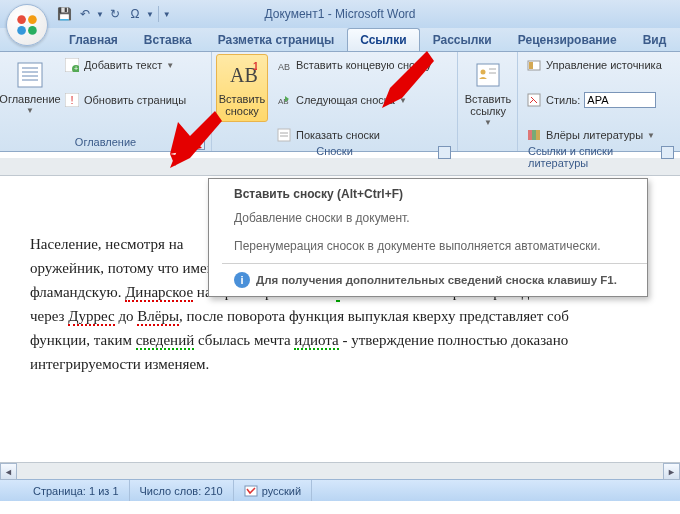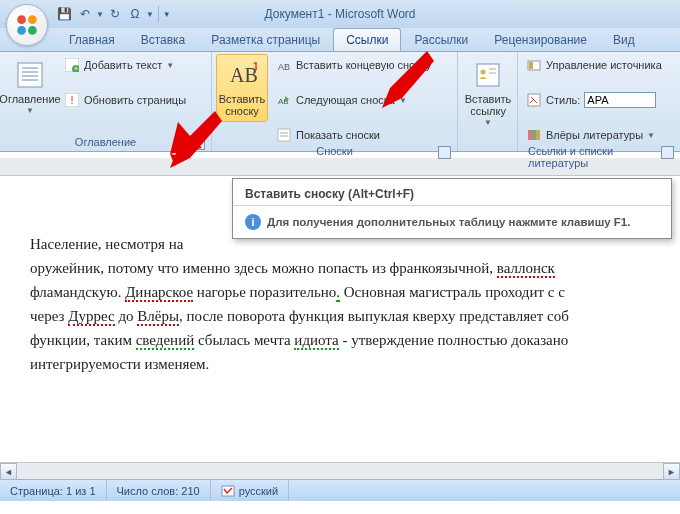--- a/index.html
+++ b/index.html
@@ -7,58 +7,58 @@
   
   .titlebar { height: 28px; background: linear-gradient(#d6e5f5, #bed7f0); display: flex; align-items: center; position: relative; }
   .office-btn { width: 42px; height: 42px; border-radius: 50%; background: radial-gradient(circle at 30% 30%, #fff, #e8e8e8); border: 1px solid #9db8d8; position: absolute; left: 6px; top: 4px; z-index: 20; display: flex; align-items: center; justify-content: center; box-shadow: 0 1px 3px rgba(0,0,0,0.2); }
   .office-logo { width: 26px; height: 26px; }
   .qat { margin-left: 56px; display: flex; align-items: center; gap: 2px; height: 100%; }
   .qat-item { width: 18px; height: 18px; display: flex; align-items: center; justify-content: center; color: #3b5b8a; cursor: pointer; }
   .qat-sep { width: 1px; height: 16px; background: #a0b8d4; margin: 0 2px; }
   .qat-drop { font-size: 8px; color: #3b5b8a; }
   .title-text { position: absolute; left: 50%; transform: translateX(-50%); color: #3b5b8a; font-size: 12px; }
   
-  .tabs { height: 24px; background: linear-gradient(#d6e5f5, #c6ddf2); display: flex; align-items: flex-end; padding-left: 56px; border-bottom: 1px solid #8fa9c7; position: relative; }
+  .tabs { height: 24px; background: linear-gradient(#d6e5f5, #c6ddf2); display: flex; align-items: flex-end; padding-left: 56px; border-bottom: 1px solid #8fa9c7; position: relative; font-weight: bold; }
   .tab { padding: 4px 12px; font-size: 12px; color: #3b5b8a; cursor: pointer; border: 1px solid transparent; border-bottom: none; }
   .tab.active { background: linear-gradient(#f7fbff, #e3edf7); border-color: #8fa9c7; border-radius: 3px 3px 0 0; color: #15428b; }
   
   .ribbon { height: 100px; background: linear-gradient(#e8f0f9, #d1e2f2); display: flex; border-bottom: 1px solid #8fa9c7; position: relative; }
   .group { border-right: 1px solid #b8cde4; display: flex; flex-direction: column; padding: 2px 4px; position: relative; }
   .group-body { flex: 1; display: flex; align-items: flex-start; gap: 4px; }
   .group-label { text-align: center; font-size: 11px; color: #3b5b8a; padding: 1px 0; position: relative; }
   .group-label::after { content: ""; position: absolute; right: 2px; top: 2px; width: 11px; height: 11px; border: 1px solid #7a95b8; background: #e0ecf8; font-size: 8px; }
   
   .big-btn { width: 52px; display: flex; flex-direction: column; align-items: center; justify-content: center; padding: 4px 2px; gap: 2px; font-size: 11px; color: #333; text-align: center; line-height: 1.1; cursor: pointer; border: 1px solid transparent; border-radius: 3px; }
   .big-btn.highlight { background: linear-gradient(#ffe9a6,#ffd86b); border-color: #e9b44c; }
   .bigicon { width: 32px; height: 32px; display: flex; align-items: center; justify-content: center; }
   .small-stack { display: flex; flex-direction: column; gap: 17px; padding-top: 2px; }
   .small-btn { display: flex; align-items: center; gap: 4px; padding: 1px 4px; font-size: 11px; color: #333; white-space: nowrap; cursor: pointer; }
   .small-btn .sicon { width: 16px; height: 16px; display: flex; align-items: center; justify-content: center; }
   .drop { font-size: 8px; color: #666; }
   .style-input { background: #fff; border: 1px solid #7a95b8; width: 72px; height: 16px; font-size: 11px; padding: 0 2px; }
   
   .arrow-red { position: absolute; z-index: 30; pointer-events: none; }
   
-  .tooltip { position: absolute; left: 232px; top: 178px; width: 440px; background: #fff; border: 1px solid #8a8a8a; box-shadow: 2px 3px 6px rgba(0,0,0,0.25); font-size: 12px; z-index: 25; }
+  .tooltip { position: absolute; left: 208px; top: 178px; width: 440px; background: #fff; border: 1px solid #8a8a8a; box-shadow: 2px 3px 6px rgba(0,0,0,0.25); font-size: 12px; z-index: 25; padding-left: 13px; }
   .tooltip .tt-title { font-weight: bold; padding: 8px 12px 4px; color: #444; }
   .tooltip .tt-body { padding: 4px 12px 8px; color: #666; line-height: 1.5; }
   .tooltip .tt-footer { border-top: 1px solid #d0d0d0; padding: 8px 12px; display: flex; align-items: center; gap: 6px; font-weight: bold; color: #555; font-size: 11.5px; }
   .info-icon { width: 16px; height: 16px; border-radius: 50%; background: #4a90d9; color: #fff; font-size: 11px; font-weight: bold; display: flex; align-items: center; justify-content: center; }
   
   .ruler { height: 18px; background: #e8ecef; border-bottom: 1px solid #c0c8d0; margin-top: 6px; }
   
   .document { background: #fff; padding: 56px 0 0 30px; height: 286px; overflow: hidden; }
   .doc-text { font-family: Liberation Serif, serif; font-size: 15px; line-height: 1.6; color: #222; }
   .spell { border-bottom: 2px dotted #d00; }
   .gram { border-bottom: 2px dotted #0a0; }
   
   .scrollbar-h { height: 17px; background: #e8ecef; border-top: 1px solid #c0c8d0; position: relative; }
   .scroll-btn { position: absolute; width: 17px; height: 17px; background: linear-gradient(#f5f9ff,#d6e2f0); border: 1px solid #a6b8ce; display: flex; align-items: center; justify-content: center; font-size: 9px; color: #556; }
   
-  .statusbar { height: 22px; background: linear-gradient(#d5e7fb,#b9d5f3); display: flex; align-items: center; font-size: 11px; color: #2a4b77; border-top: 1px solid #9bb5d4; }
+  .statusbar { height: 22px; background: linear-gradient(#d5e7fb,#b9d5f3); display: flex; align-items: center; font-size: 11px; color: #2a4b77; border-top: 1px solid #9bb5d4; padding-left: 23px; }
   .status-item { padding: 0 10px; border-right: 1px solid #a8c0dc; height: 100%; display: flex; align-items: center; gap: 4px; }
   .lang-icon { width: 14px; height: 14px; }
 </style>
 </head>
 <body>
 
 <div class="titlebar">
   <div class="office-btn">
     <svg class="office-logo" viewBox="0 0 24 24">
       <circle cx="7" cy="7" r="4" fill="#e74c3c"></circle>
@@ -238,23 +238,27 @@
   <polygon points="55,5 30,30 42,42 10,48 18,16 30,30" fill="#e40000"></polygon>
   <polygon points="10,48 22,50 15,60" fill="#e40000"></polygon>
   <path d="M55 5 L18 42 L10 62 L30 52 L62 15 Z" fill="#e40000"></path>
 </svg>
 <svg class="arrow-red" style="left:372px; top:46px" width="70" height="70">
   <path d="M55 5 L18 42 L10 62 L30 52 L62 15 Z" fill="#e40000"></path>
 </svg>
 
 <div class="tooltip">
   <div class="tt-title">Вставить сноску (Alt+Ctrl+F)</div>
+  <div class="tt-body">
+    <div style="margin-bottom:10px">Добавление сноски в документ.</div>
+    <div>Перенумерация сносок в документе выполняется автоматически.</div>
+  </div>
   <div class="tt-footer">
     <span class="info-icon">i</span>
-    <span>Для получения дополнительных таблицу нажмите клавишу F1.</span>
+    <span>Для получения дополнительных сведений сноска клавишу F1.</span>
   </div>
 </div>
 
 <div class="ruler"></div>
 
 <div class="document">
   <div class="doc-text">
     Население, несмотря на<br>
     оружейник, потому что именно здесь можно попасть из франкоязычной, <span class="spell">валлонск</span><br>
     фламандскую. <span class="spell">Динарское</span> нагорье поразительно<span class="gram">.</span> Основная магистраль проходит с с<br>

